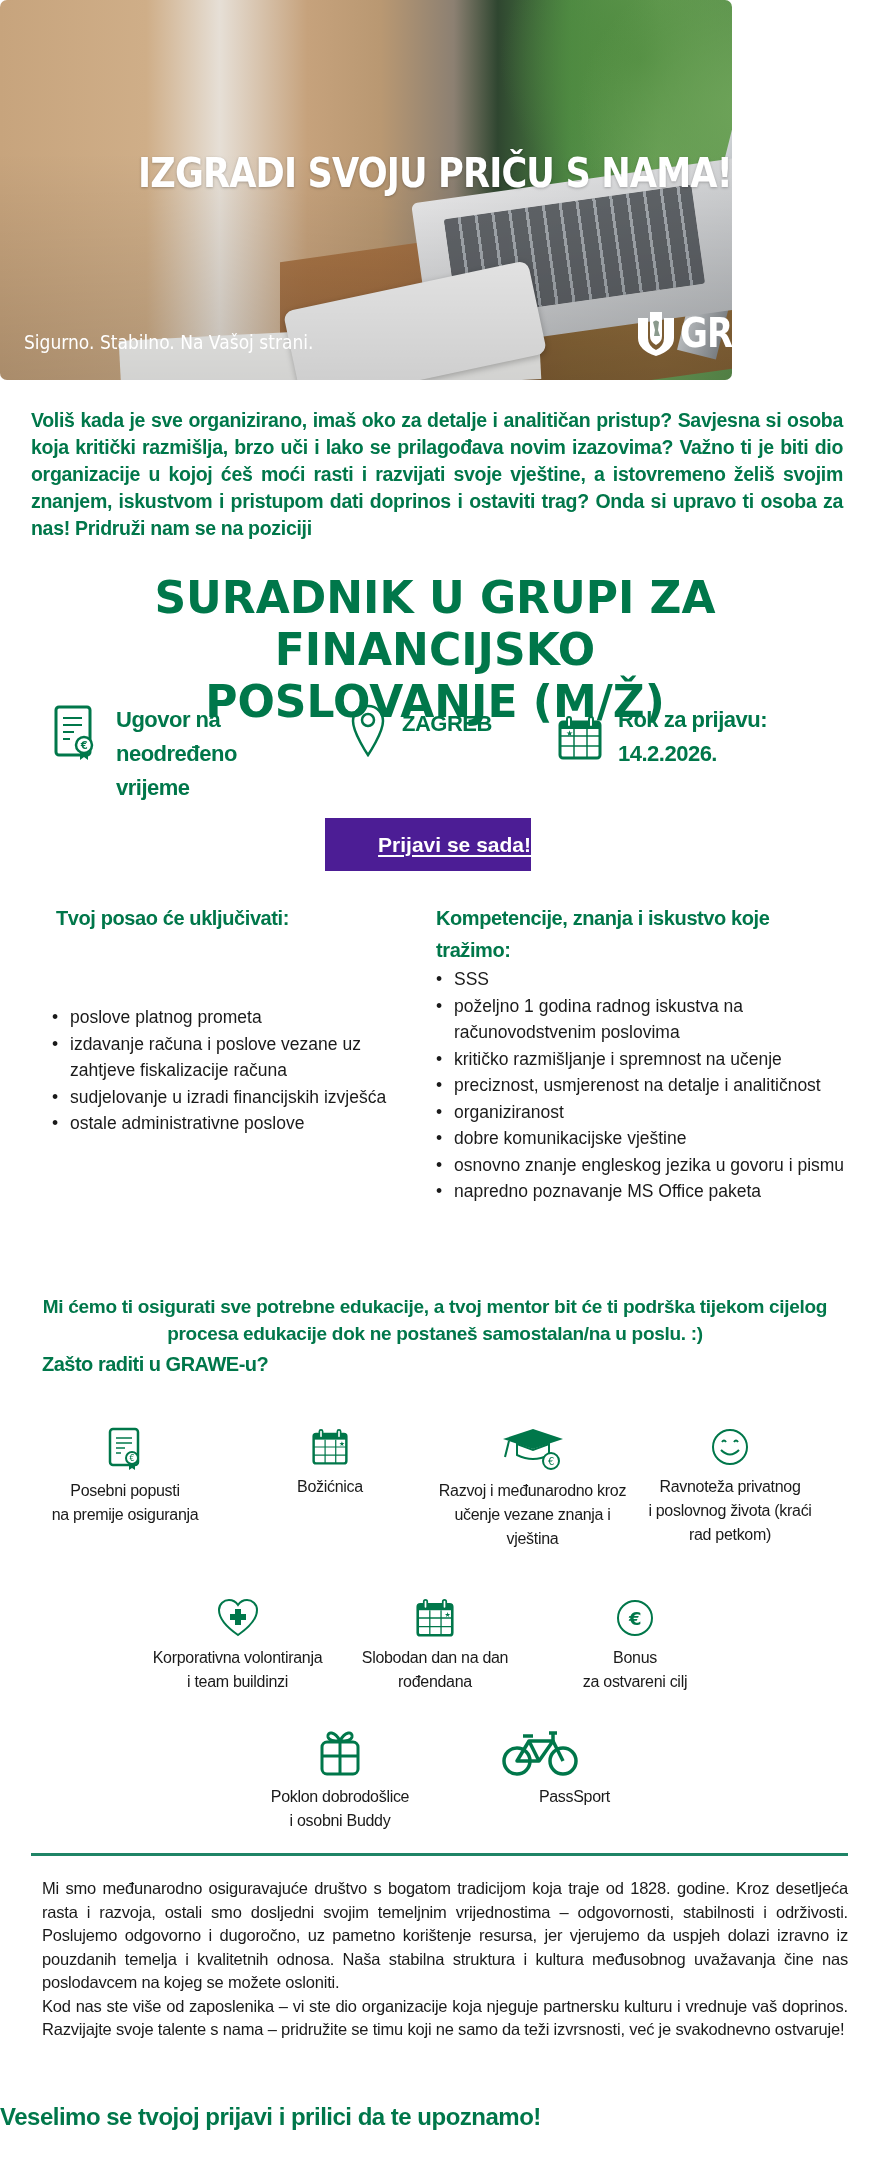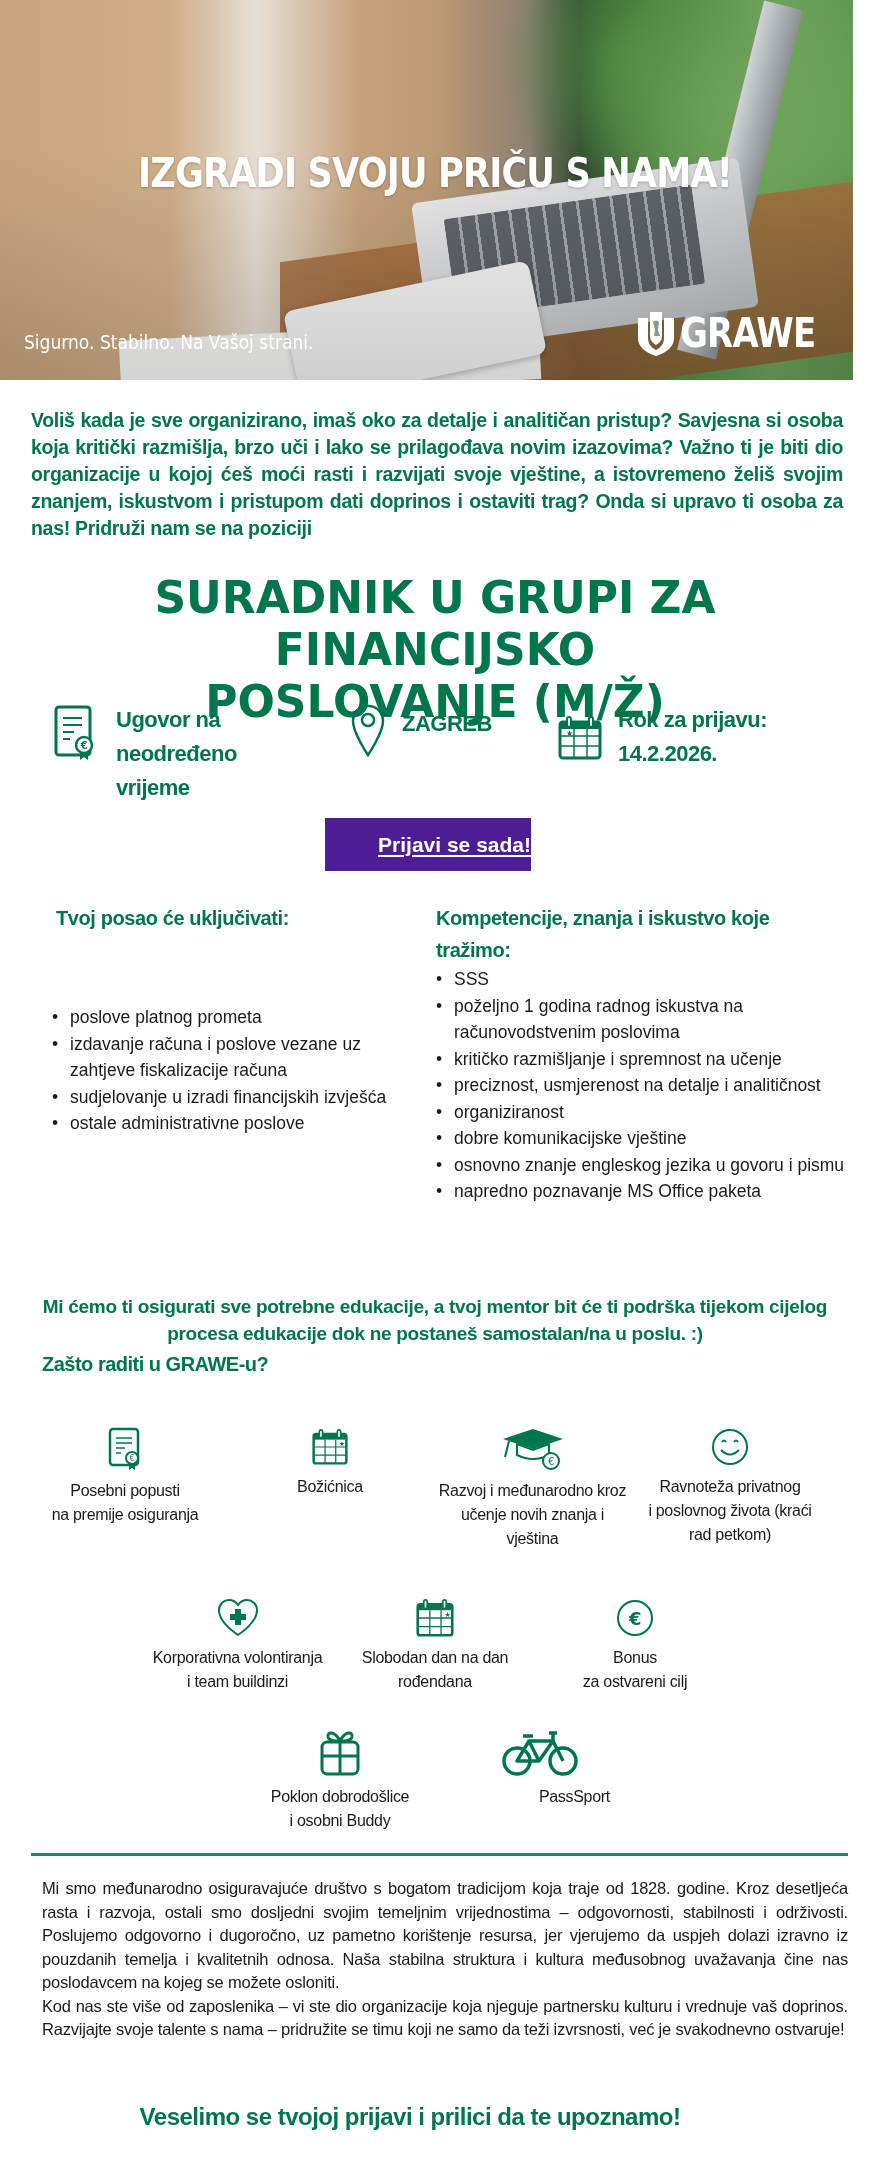--- a/index.html
+++ b/index.html
@@ -1,24 +1,25 @@
 <!DOCTYPE html>
 <html><head>
 <meta charset="utf-8">
 <style>
   * { box-sizing: border-box; margin: 0; padding: 0; }
   html, body { width: 870px; background: #ffffff; }
   body { font-family: "Liberation Sans", "DejaVu Sans", sans-serif; color: #1a1a1a; position: relative; height: 2175px; overflow: hidden; }
 
   
-  .hero { position: absolute; left: 0; top: 0; width: 853px; height: 380px; overflow: hidden;
+  .hero { position: absolute; left: 0; top: 0; width: 732px; height: 380px; overflow: hidden;
     background:
       radial-gradient(ellipse 260px 220px at 760px 110px, #6fa55a 0%, rgba(90,140,70,0.0) 70%),
       radial-gradient(ellipse 200px 200px at 640px 60px, #4e8a3e 0%, rgba(60,110,50,0) 70%),
       linear-gradient(90deg, #c7a47d 0%, #cfae88 20%, #e6dfd6 30%, #c6a27c 42%, #b99872 52%, #8c8072 62%, #2f4630 68%, #4f8a44 78%, #6ea35a 90%, #5f9450 100%);
+    border-radius: 7px;
   }
   .hero .desk { position: absolute; left: 280px; top: 220px; width: 600px; height: 170px;
     background: linear-gradient(180deg, #a36c3c 0%, #8e5c33 100%); transform: skewY(-8deg); opacity: 0.85; }
   .hero .laptop { position: absolute; left: 420px; top: 180px; width: 330px; height: 150px; background: linear-gradient(160deg,#e9e9ea,#b9bcbf); border-radius: 6px; transform: rotate(-8deg); }
   .hero .laptop::after { content:""; position:absolute; left:30px; top:20px; width:250px; height:100px;
     background: repeating-linear-gradient(90deg,#4b4f54 0 14px,#9aa0a6 14px 17px), #555; opacity: .85; border-radius: 3px; }
   .hero .screen { position: absolute; left: 720px; top: 0px; width: 40px; height: 360px; background: linear-gradient(90deg,#cfd3d6,#8b9094); transform: rotate(14deg); }
   .hero .calc { position: absolute; left: 290px; top: 285px; width: 250px; height: 95px; background: #f3f3f3; border-radius: 10px; transform: rotate(-12deg); box-shadow: 0 2px 6px rgba(0,0,0,.25); }
   .hero .papers { position: absolute; left: 120px; top: 330px; width: 420px; height: 60px; background: #f7f7f5; transform: rotate(-3deg); }
   .hero .shade { position: absolute; inset: 0; background: linear-gradient(180deg, rgba(0,0,0,0) 40%, rgba(0,0,0,0.15) 100%); }
@@ -54,21 +55,21 @@
 
   .edu { position: absolute; left: 40px; top: 1251px; width: 790px; text-align: center; color: #00774a; font-weight: bold; font-size: 19px; line-height: 27px; letter-spacing: -0.3px; margin-top: 42px; }
   .why-h { position: absolute; left: 42px; top: 1353px; color: #00774a; font-weight: bold; font-size: 20px; letter-spacing: -0.5px; }
 
   .benefit { position: absolute; text-align: center; font-size: 16px; line-height: 24px; color: #1a1a1a; letter-spacing: -0.3px; }
   .benefit .b-ico { display: block; margin: 0 auto 8px auto; }
 
   .divider { position: absolute; left: 31px; top: 1853px; width: 817px; height: 3px; background: #1f8466; }
   .about { position: absolute; left: 42px; top: 1877px; width: 806px; font-size: 16.5px; line-height: 23.5px; text-align: justify; color: #1a1a1a; letter-spacing: -0.2px; }
   .about p { margin: 0; }
-  .closing { position: absolute; left: 0; top: 2103px; width: 820px; text-align: center; color: #00774a; font-weight: bold; font-size: 24px; letter-spacing: -0.5px; }
+  .closing { position: absolute; left: 0; top: 2103px; width: 820px; text-align: left; color: #00774a; font-weight: bold; font-size: 24px; letter-spacing: -0.5px; }
 </style>
 </head>
 <body>
 
 <div class="hero">
   <div class="desk"></div>
   <div class="screen"></div>
   <div class="laptop"></div>
   <div class="papers"></div>
   <div class="calc"></div>
@@ -196,21 +197,21 @@
 
 <div class="benefit" style="left:435px; top:1427px; width:195px;">
   <svg class="b-ico" width="64" height="44" viewBox="0 0 64 44">
     <path d="M2 12 L32 2 L62 12 L32 22 Z" fill="#00774a"></path>
     <path d="M16 17 L16 28 Q32 36 48 28 L48 17 L32 23 Z" fill="none" stroke="#00774a" stroke-width="2"></path>
     <line x1="8" y1="14" x2="4" y2="30" stroke="#00774a" stroke-width="2"></line>
     <circle cx="50" cy="34" r="8" fill="#fff" stroke="#00774a" stroke-width="2"></circle>
     <text x="50" y="38" font-size="10" text-anchor="middle" fill="#00774a" font-family="DejaVu Sans, sans-serif">€</text>
   </svg>
   <div>Razvoj i međunarodno kroz</div>
-  <div>učenje novih znanja i</div>
+  <div>učenje vezane znanja i</div>
   <div>vještina</div>
 </div>
 
 <div class="benefit" style="left:640px; top:1427px; width:180px;">
   <svg class="b-ico" width="40" height="40" viewBox="0 0 40 40">
     <circle cx="20" cy="20" r="17" fill="none" stroke="#00774a" stroke-width="2"></circle>
     <path d="M12 15 Q14 12 16 15" fill="none" stroke="#00774a" stroke-width="2"></path>
     <path d="M24 15 Q26 12 28 15" fill="none" stroke="#00774a" stroke-width="2"></path>
     <path d="M11 23 Q20 32 29 23" fill="none" stroke="#00774a" stroke-width="2"></path>
   </svg>

